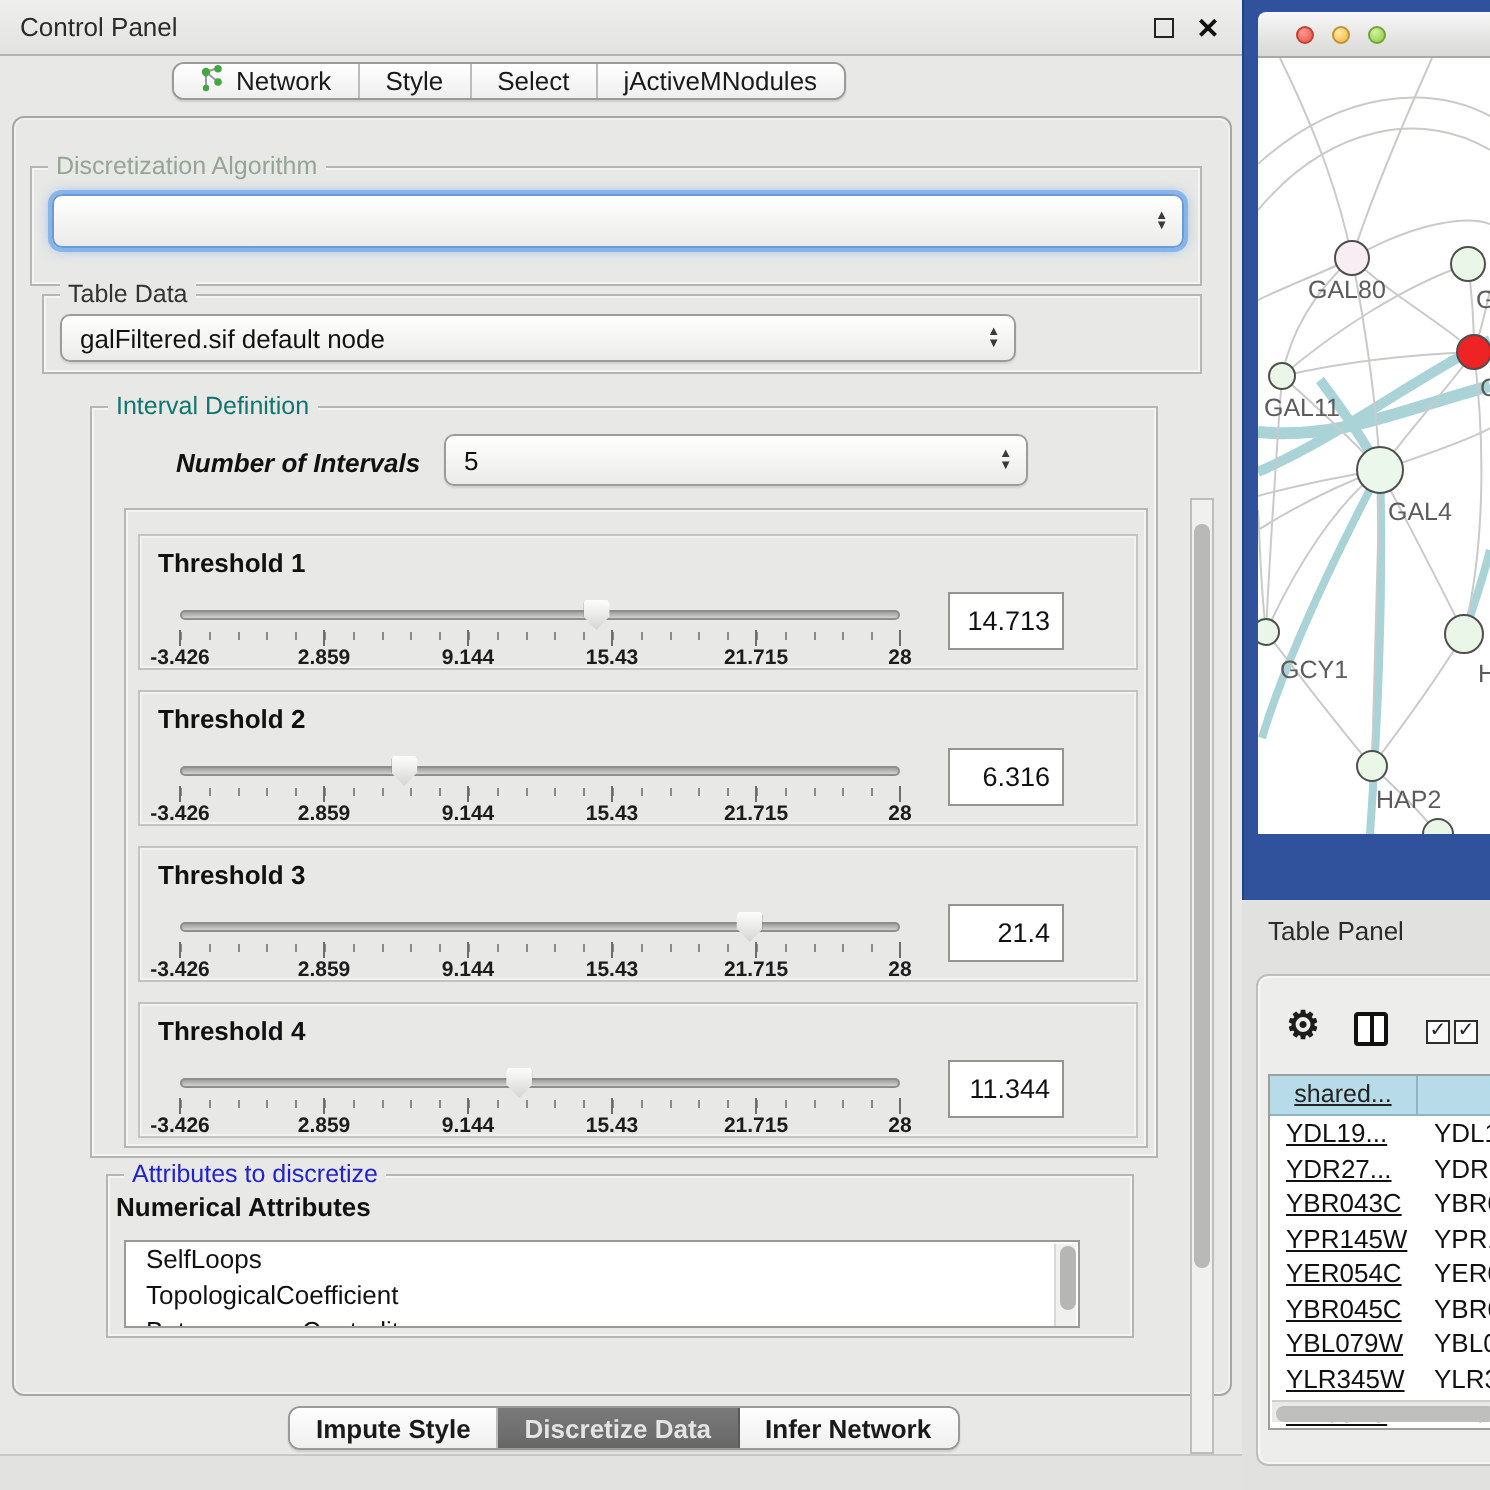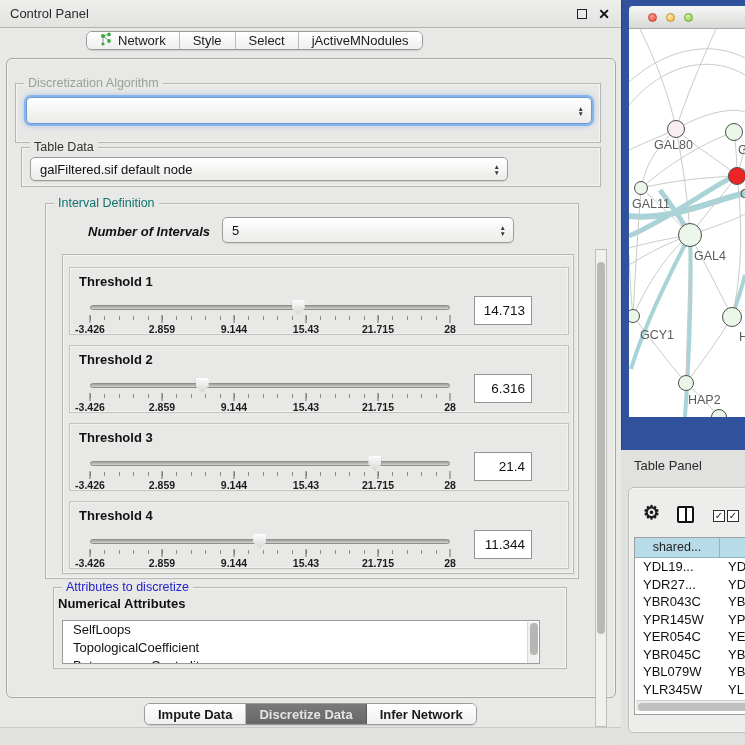--- a/index.html
+++ b/index.html
@@ -97,21 +97,21 @@
   .split-ic { position:absolute; left:48px; top:18px; width:17px; height:17px; border:2px solid #111; border-radius:2px; background:#fff; }
   .split-ic::after { content:""; position:absolute; left:50%; top:0; width:2px; height:100%; background:#111; transform:translateX(-50%); }
   .chk { position:absolute; top:22px; width:12px; height:12px; border:1.4px solid #2e2e2c; background:#fdfdfd;
     font-size:10px; line-height:10px; text-align:center; color:#222; }
   .tp-table { position:absolute; left:5px; top:49px; width:125px; height:178px; border:1px solid #9e9e9c; background:#fff; overflow:hidden; }
   .tp-hrow { display:flex; height:20px; }
   .tp-hcell { background:#b7dbe8; border-right:1px solid #8fb4c4; border-bottom:1px solid #8fb4c4;
     font-size:12.5px; color:#222; text-align:center; line-height:19px; overflow:hidden; white-space:nowrap; }
   .tp-row { display:flex; height:17.5px; }
   .tp-cell { font-size:13px; color:#111; line-height:17px; padding-left:8px; border-right:1px solid #fff; overflow:hidden; white-space:nowrap; }
-  .c1 { width:85px; flex:none; }
+  .c1 { width:74px; flex:none;text-decoration:underline; }
   .c2 { width:60px; flex:none; }
   .hscroll { position:absolute; left:1px; bottom:3px; width:121px; height:11px; background:#e9e9e7; border-top:1px solid #cfcfcd; }
   .hscroll .hth { position:absolute; left:2px; top:1.5px; width:110px; height:8px; border-radius:4px; background:#bfbfbd; }
 </style>
 </head>
 <body>
 
 <div class="cp-win">
 
   <div class="cp-titlebar">
@@ -304,21 +304,21 @@
 
     <button class="apply-btn">Apply</button>
 
     <div class="vscroll-out">
         <div class="vth"></div>
       </div>
   </div>
 
   <div class="seg-group" style="left:144px; top:703px; height:22px;">
     <div class="seg" style="font-weight:bold;">
-      <span>Impute Data</span>
+      <span>Impute Style</span>
     </div>
     <div class="seg dark" style="font-weight:bold;">
       <span>Discretize Data</span>
     </div>
     <div class="seg" style="font-weight:bold;">
       <span>Infer Network</span>
     </div>
   </div>
 
   <div class="bottom-seam"></div>

